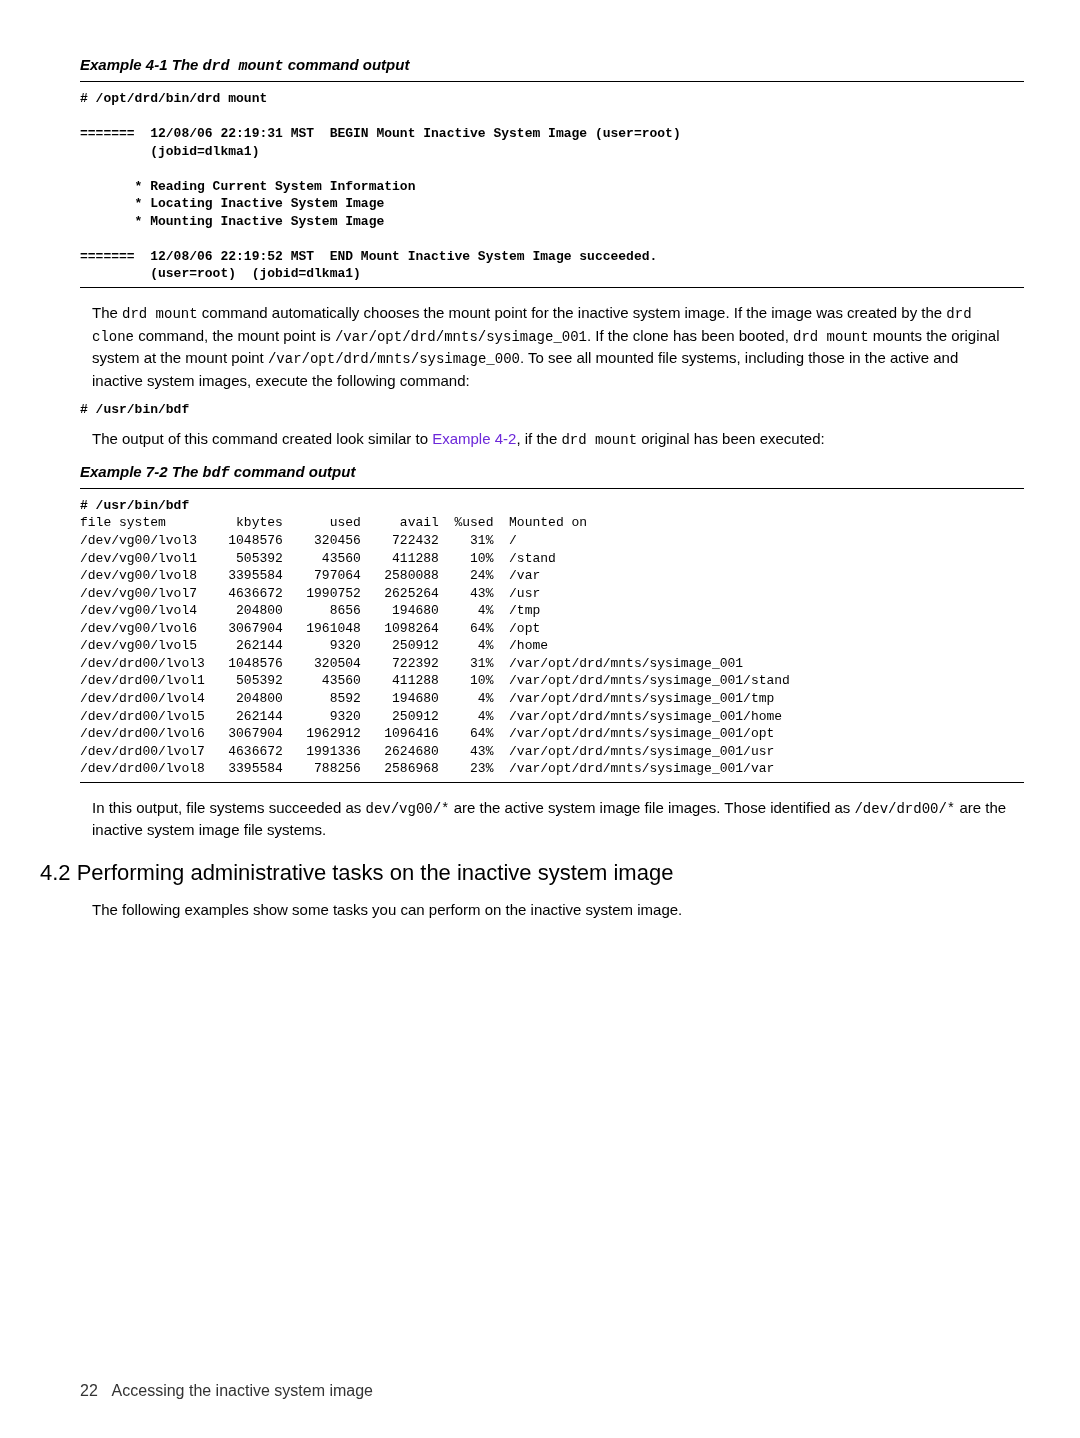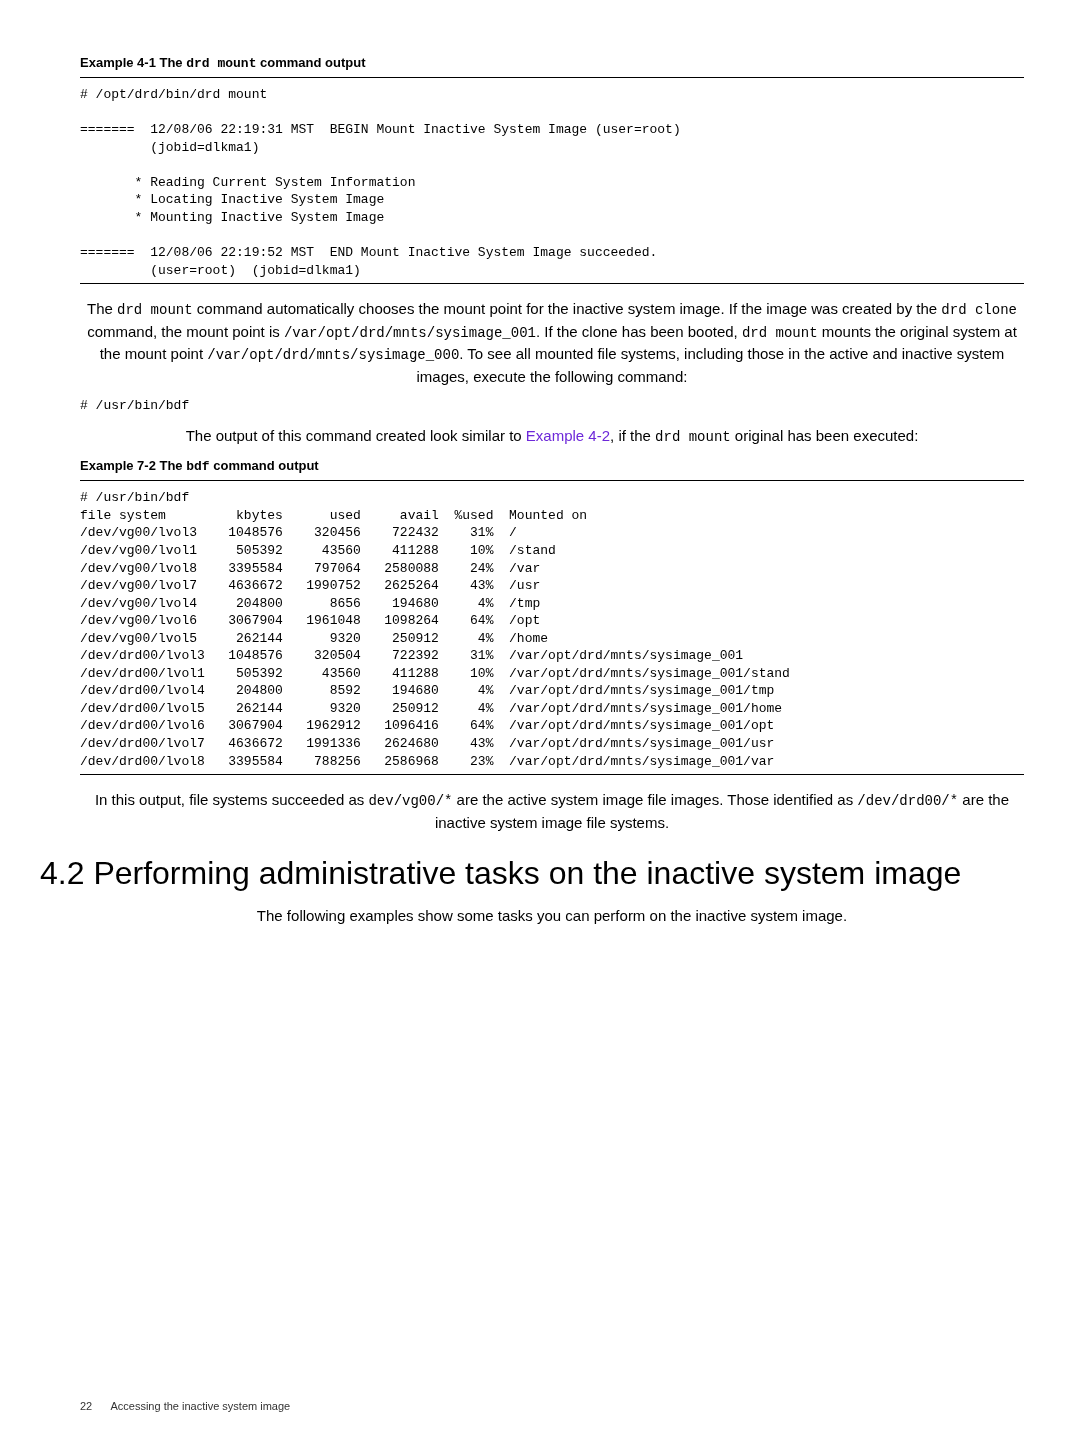--- a/index.html
+++ b/index.html
@@ -6,48 +6,49 @@
     font-family: "Segoe UI", Arial, sans-serif;
     margin: 0;
     padding: 48px 56px 48px 80px;
     font-size: 14px;
     color: #000;
     line-height: 1.4;
     background: #fff;
   }
   .example-heading {
     font-weight: bold;
-    font-size: 13px;
+    font-size: 15px;
     margin: 6px 0 2px 0;
+    font-style: italic;
   }
   .example-heading .mono { font-family: "Courier New", monospace; font-weight: bold; }
   .hr { border: none; border-top: 1.5px solid #000; margin: 4px 0 8px 0; }
   .hr-bottom { border: none; border-top: 1.5px solid #000; margin: 4px 0 14px 0; }
   pre.code {
     font-family: "Courier New", monospace;
     font-size: 13px;
     white-space: pre;
     margin: 0 0 2px 0;
     line-height: 1.35;
   }
-  pre.code .bold { font-weight: normal; }
-  p.body { margin: 10px 0; font-size: 15px; text-align: center; }
+  pre.code .bold { font-weight: bold; }
+  p.body { margin: 10px 12px; font-size: 15px; }
   .mono-inline { font-family: "Courier New", monospace; font-size: 14px; }
   .link { color: #6d28d9; }
   h2.section {
     font-family: "Segoe UI Light", "Segoe UI", Arial, sans-serif;
     font-weight: 300;
-    font-size: 32px;
+    font-size: 22px;
     margin: 18px 0 8px -40px;
   }
   .footer {
     position: fixed;
-    bottom: 24px;
+    bottom: 36px;
     left: 80px;
-    font-size: 11px;
+    font-size: 16px;
     color: #333;
   }
   .footer .pg { display:inline-block; width: 28px;}
 </style>
 </head>
 <body>
 
 <div class="example-heading">
   <span>Example 4-1 The </span><span class="mono">drd mount</span><span> command output</span>
 </div>

